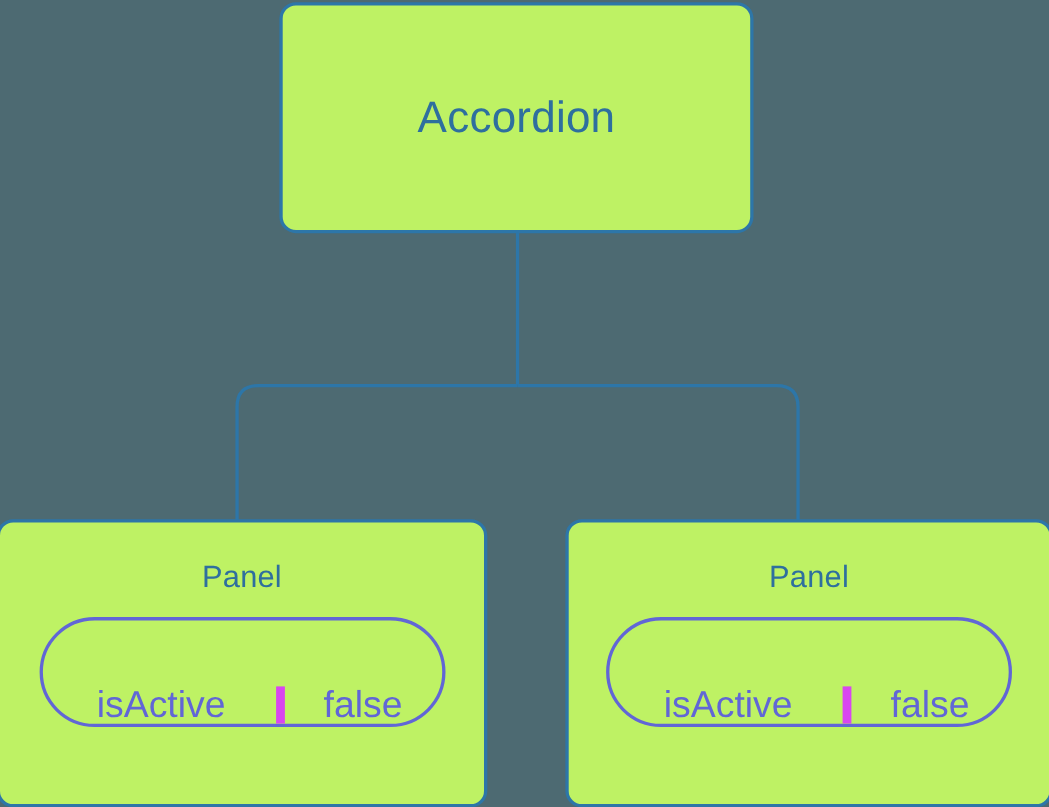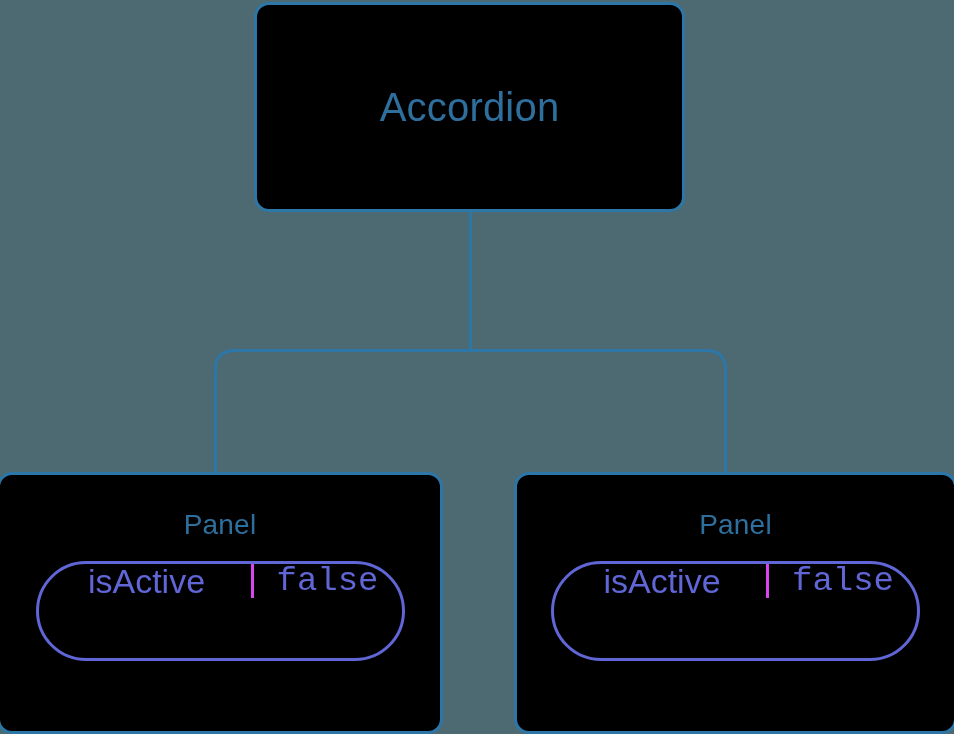--- a/index.html
+++ b/index.html
@@ -28,21 +28,21 @@
     left: 0;
     top: 0;
     width: 954px;
     height: 734px;
     pointer-events: none;
   }
 
   
   .node-box {
     position: absolute;
-    background: #000000;
+    background: #bef264;
     border: 3px solid #2d76a8;
     border-radius: 15px;
     box-sizing: border-box;
     display: flex;
     flex-direction: column;
     align-items: center;
   }
 
   .node-root {
     left: 254px;
@@ -86,21 +86,21 @@
   .node-child-left .node-title,
   .node-child-right .node-title {
     font-size: 28px;
   }
 
   
   .state-pill {
     margin-top: 22px;
     height: 100px;
     display: flex;
-    align-items: flex-start;
+    align-items: flex-end;
     border: 3px solid #6166d6;
     border-radius: 52px;
     box-sizing: border-box;
     background: transparent;
     overflow: hidden;
   }
 
   .node-child-left .state-pill  { width: 369px; }
   .node-child-right .state-pill { width: 369px; }
 
@@ -116,22 +116,21 @@
     box-sizing: border-box;
   }
 
   .pill-key {
     flex: 0 0 212px;
     padding-left: 4px;
   }
 
   .pill-value {
     flex: 1 1 auto;
-    border-left: 3px solid #d946ef;
-    font-family: Liberation Mono, monospace;
+    border-left: 8px solid #d946ef;
   }
 </style>
 </head>
 <body>
 
 <div id="diagram-canvas">
 
   <svg id="connector-layer" viewBox="0 0 954 734" width="954" height="734" fill="none">
 
     <path d="M 470.5 211 L 470.5 350.5" stroke="#2d76a8" stroke-width="3" fill="none" stroke-linecap="butt"></path>

